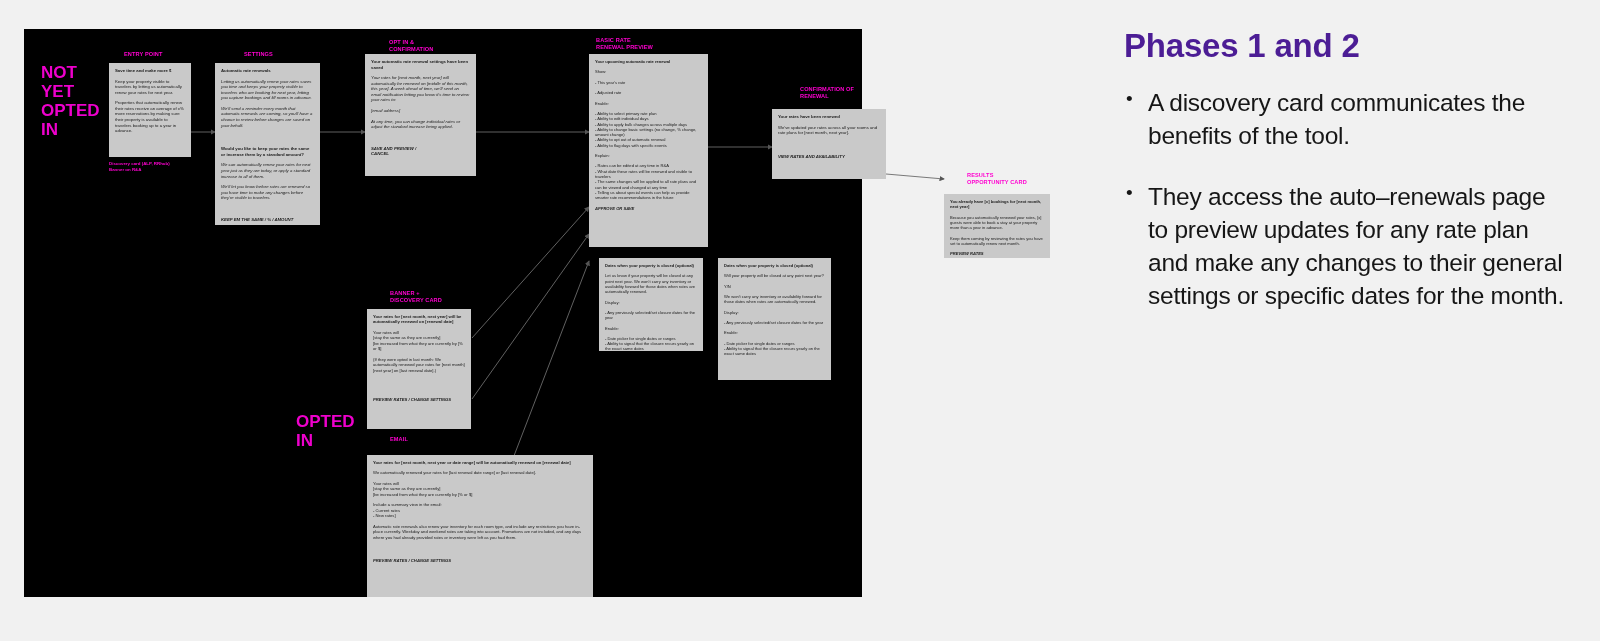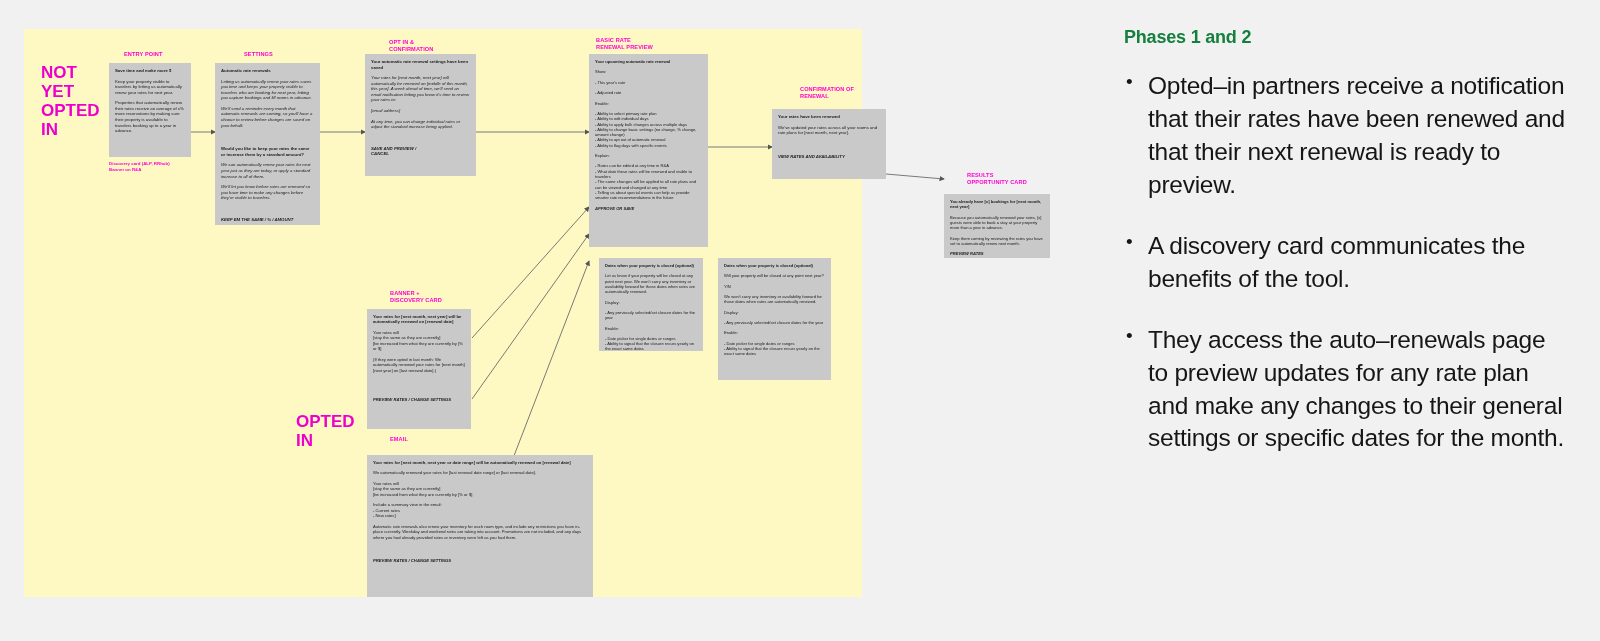--- a/index.html
+++ b/index.html
@@ -9,21 +9,21 @@
     font-family: "Liberation Sans", sans-serif;
     overflow: hidden;
   }
   #root { position: relative; width: 1600px; height: 641px; background: #f1f1f1; }
 
   
   #canvas {
     position: absolute;
     left: 24px; top: 29px;
     width: 838px; height: 568px;
-    background: #fef9c3;
+    background: #000000;
   }
 
   
   #connectors { position: absolute; left: 0; top: 0; width: 1051px; height: 568px; pointer-events: none; }
 
   .card {
     position: absolute;
     background: #c9c9c9;
     padding: 5px 6px;
     color: #1a1a1a;
@@ -61,23 +61,23 @@
 
   
   #panel {
     position: absolute;
     left: 1104px; top: 0;
     width: 496px; height: 641px;
     padding: 27px 30px 0 20px;
     background: #f1f1f1;
   }
   #panel h1 {
-    font-size: 18px;
-    font-weight: bold;
-    color: #15803d;
+    font-size: 33px;
+    font-weight: bold;
+    color: #4c1d95;
     letter-spacing: -0.2px;
     margin-bottom: 22px;
   }
   #panel ul { list-style: none; }
   #panel li {
     position: relative;
     padding-left: 24px;
     margin-bottom: 28px;
     font-size: 24.5px;
     line-height: 1.345;
@@ -247,19 +247,18 @@
       <p>Automatic rate renewals also renew your inventory for each room type, and include any restrictions you have in-place currently. Weekday and weekend rates are taking into account. Promotions are not included, and any days where you had already provided rates or inventory were left as you had them.</p>
       <p style="height:8px"></p>
       <p class="bi">PREVIEW RATES / CHANGE SETTINGS</p>
     </div>
 
   </div>
 
   <div id="panel">
     <h1>Phases 1 and 2</h1>
     <ul>
-      <li>Opted–in partners receive a notification that their rates have been renewed and that their next renewal is ready to preview.</li>
       <li>A discovery card communicates the benefits of the tool.</li>
       <li>They access the auto–renewals page to preview updates for any rate plan and make any changes to their general settings or specific dates for the month.</li>
     </ul>
   </div>
 
 </div>
 
 </body></html>

